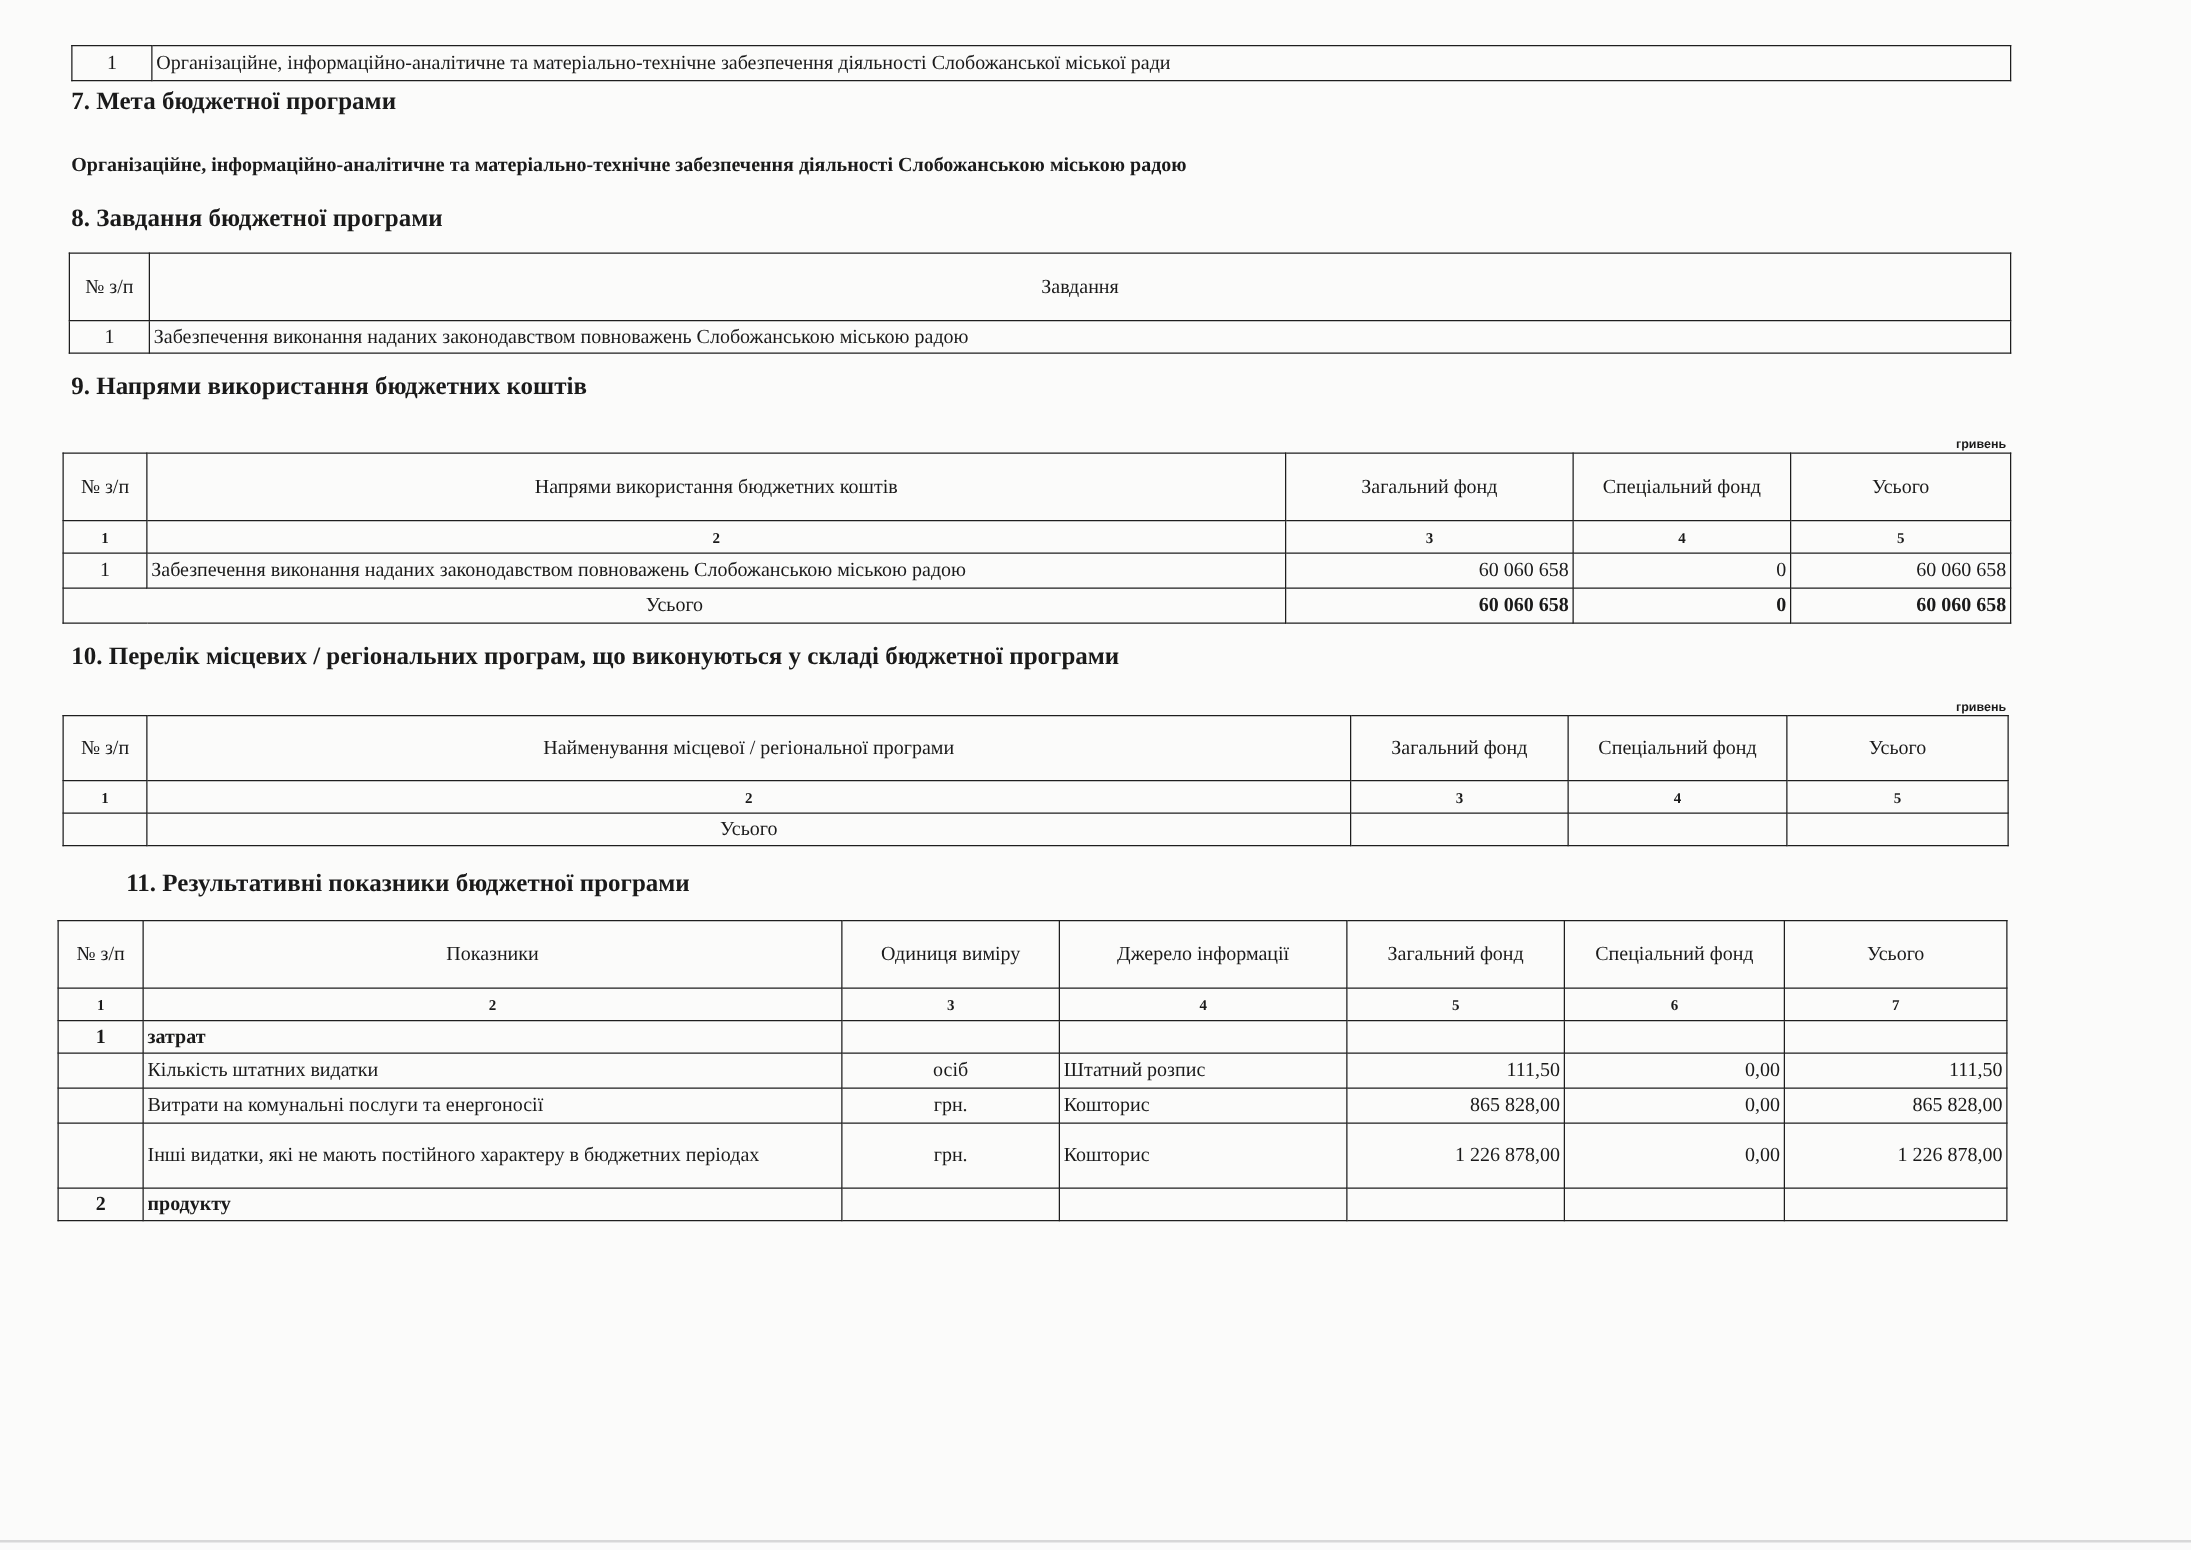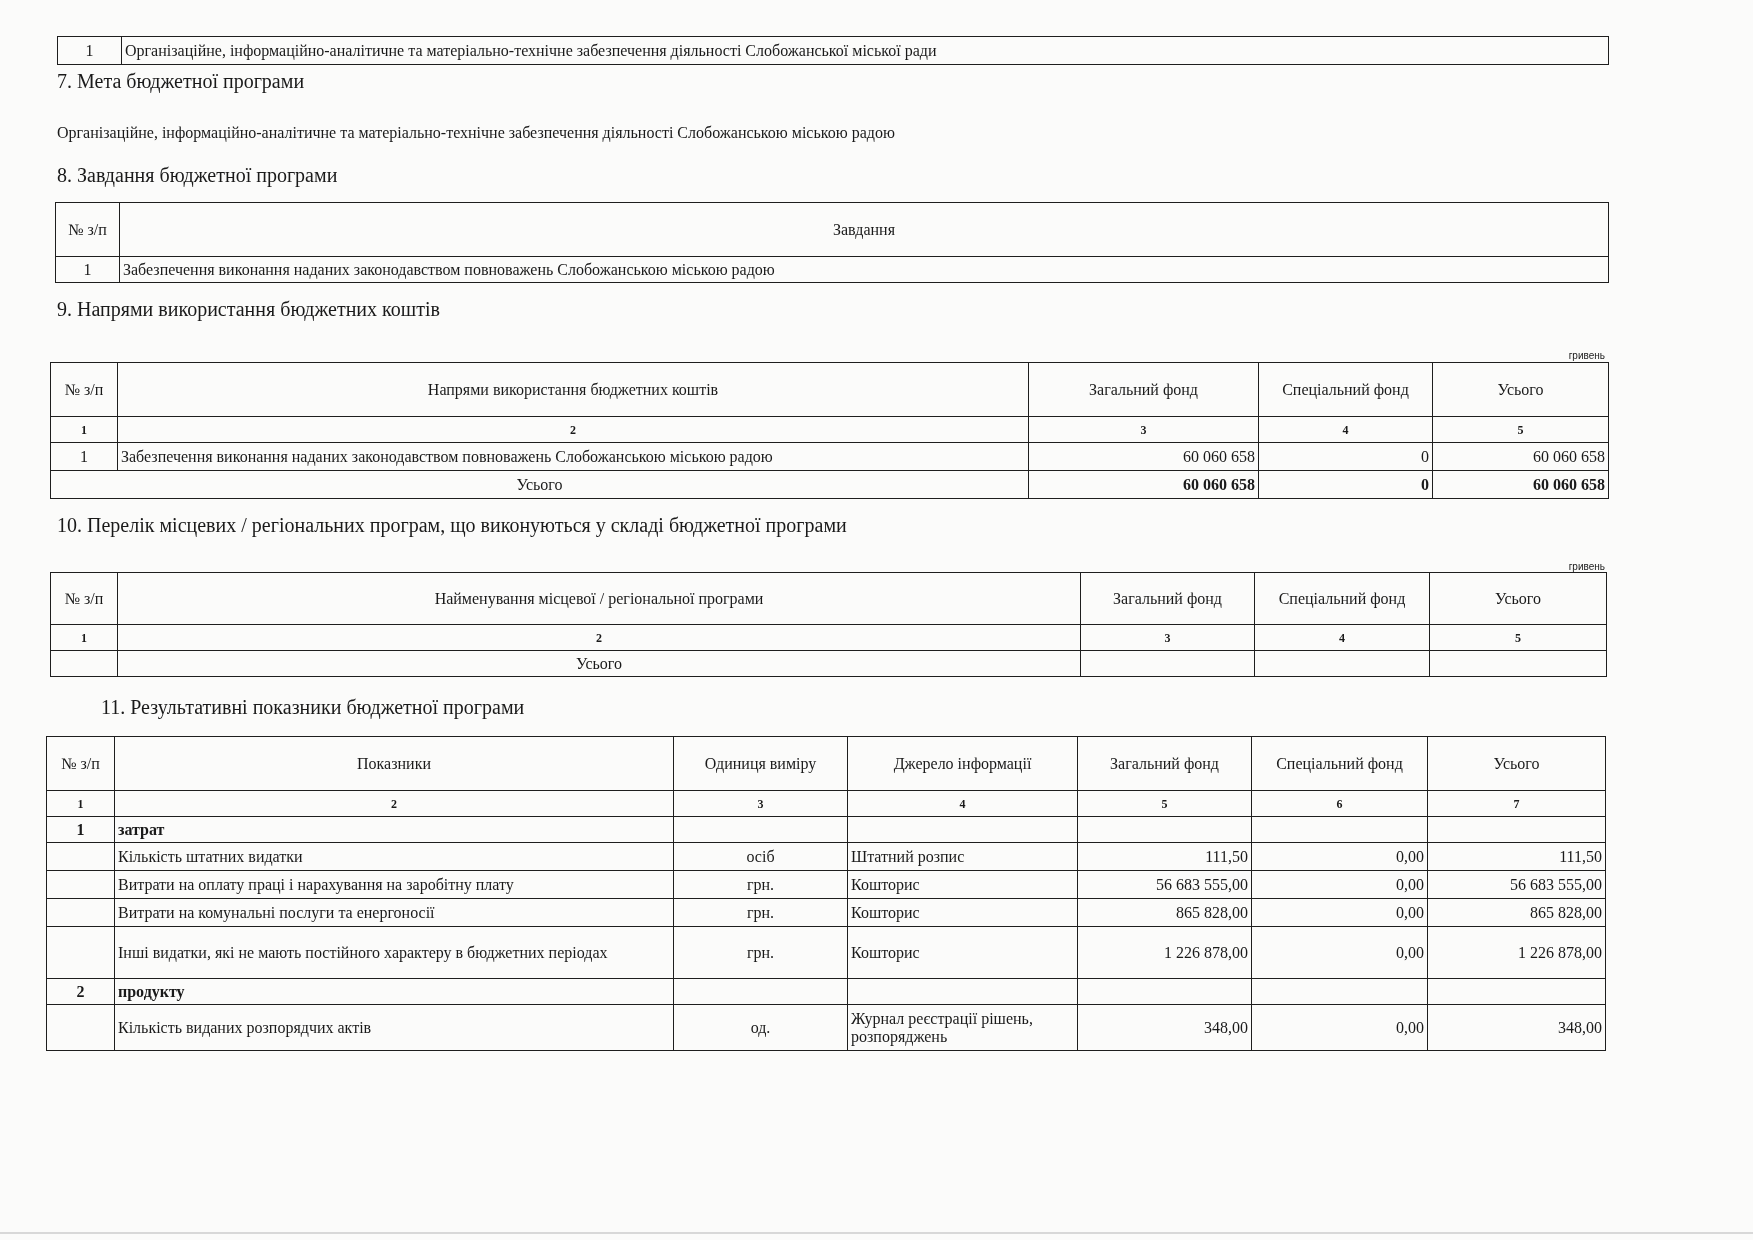--- a/index.html
+++ b/index.html
@@ -1,20 +1,20 @@
 <!DOCTYPE html>
 <html><head>
 <meta charset="utf-8">
 <style>
   html, body { margin: 0; padding: 0; }
   body {
     width: 1753px; height: 1240px; background: #fbfbfa; position: relative; overflow: hidden;
     font-family: "Liberation Serif", "DejaVu Serif", serif; color: #1a1a1a;
   }
-  .abs { position: absolute; }
+  .abs { position: absolute; font-weight: bold; }
   table { border-collapse: collapse; position: absolute; table-layout: fixed; }
   td { border: 1.6px solid #1e1e1e; padding: 0 3px; font-size: 16px; line-height: 18px; vertical-align: middle; overflow: hidden; }
   .c { text-align: center; }
   .r { text-align: right; }
   .b { font-weight: bold; }
   .num { font-weight: bold; font-size: 12px; text-align: center; }
   .h { font-size: 20px; }
   .unit { font-family: "Liberation Sans", "DejaVu Sans", sans-serif; font-size: 10px; text-align: right; }
   .p { font-size: 16px; }
   .bottom-line { position: absolute; left: 0; top: 1232px; width: 1753px; height: 2px; background: #d8d8d8; }
@@ -176,29 +176,20 @@
     <td></td>
     <td>Кількість штатних видатки</td>
     <td class="c">осіб</td>
     <td>Штатний розпис</td>
     <td class="r">111,50</td>
     <td class="r">0,00</td>
     <td class="r">111,50</td>
   </tr>
   <tr style="height:28px">
     <td></td>
-    <td>Витрати на оплату праці і нарахування на заробітну плату</td>
-    <td class="c">грн.</td>
-    <td>Кошторис</td>
-    <td class="r">56 683 555,00</td>
-    <td class="r">0,00</td>
-    <td class="r">56 683 555,00</td>
-  </tr>
-  <tr style="height:28px">
-    <td></td>
     <td>Витрати на комунальні послуги та енергоносії</td>
     <td class="c">грн.</td>
     <td>Кошторис</td>
     <td class="r">865 828,00</td>
     <td class="r">0,00</td>
     <td class="r">865 828,00</td>
   </tr>
   <tr style="height:52px">
     <td></td>
     <td>Інші видатки, які не мають постійного характеру в бюджетних періодах</td>
@@ -211,25 +202,16 @@
 
   <tr style="height:26px">
     <td class="c b">2</td>
     <td class="b">продукту</td>
     <td></td>
         <td></td>
         <td></td>
         <td></td>
         <td></td>
   </tr>
-  <tr style="height:46px">
-    <td></td>
-    <td>Кількість виданих розпорядчих актів</td>
-    <td class="c">од.</td>
-    <td>Журнал реєстрації рішень, розпоряджень</td>
-    <td class="r">348,00</td>
-    <td class="r">0,00</td>
-    <td class="r">348,00</td>
-  </tr>
 </tbody>
   </table>
 
 <div class="bottom-line"></div>
 
 </body></html>

